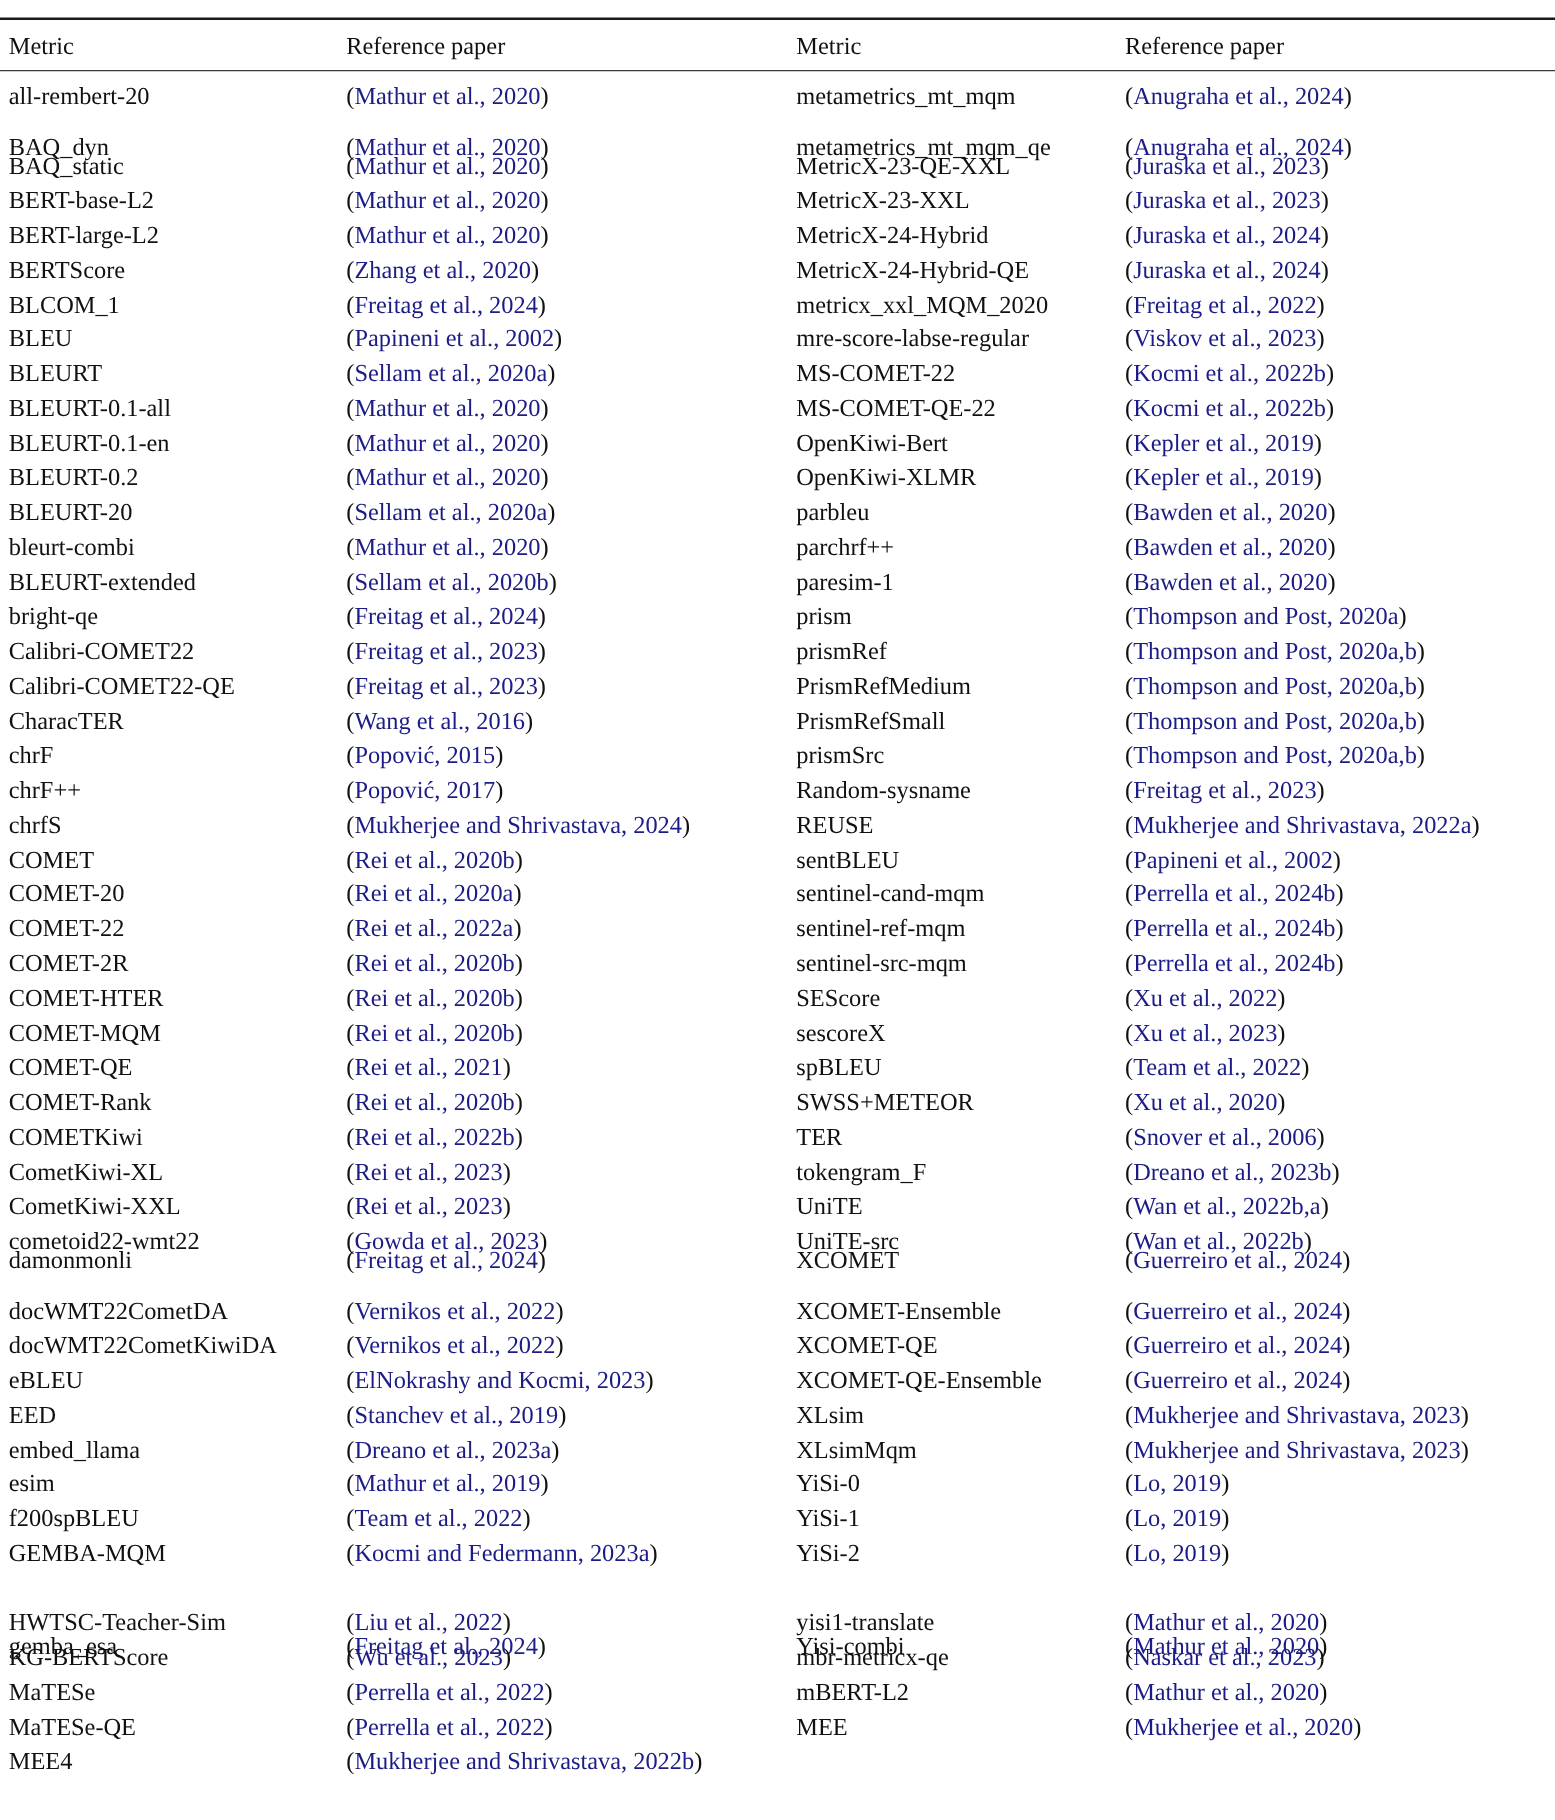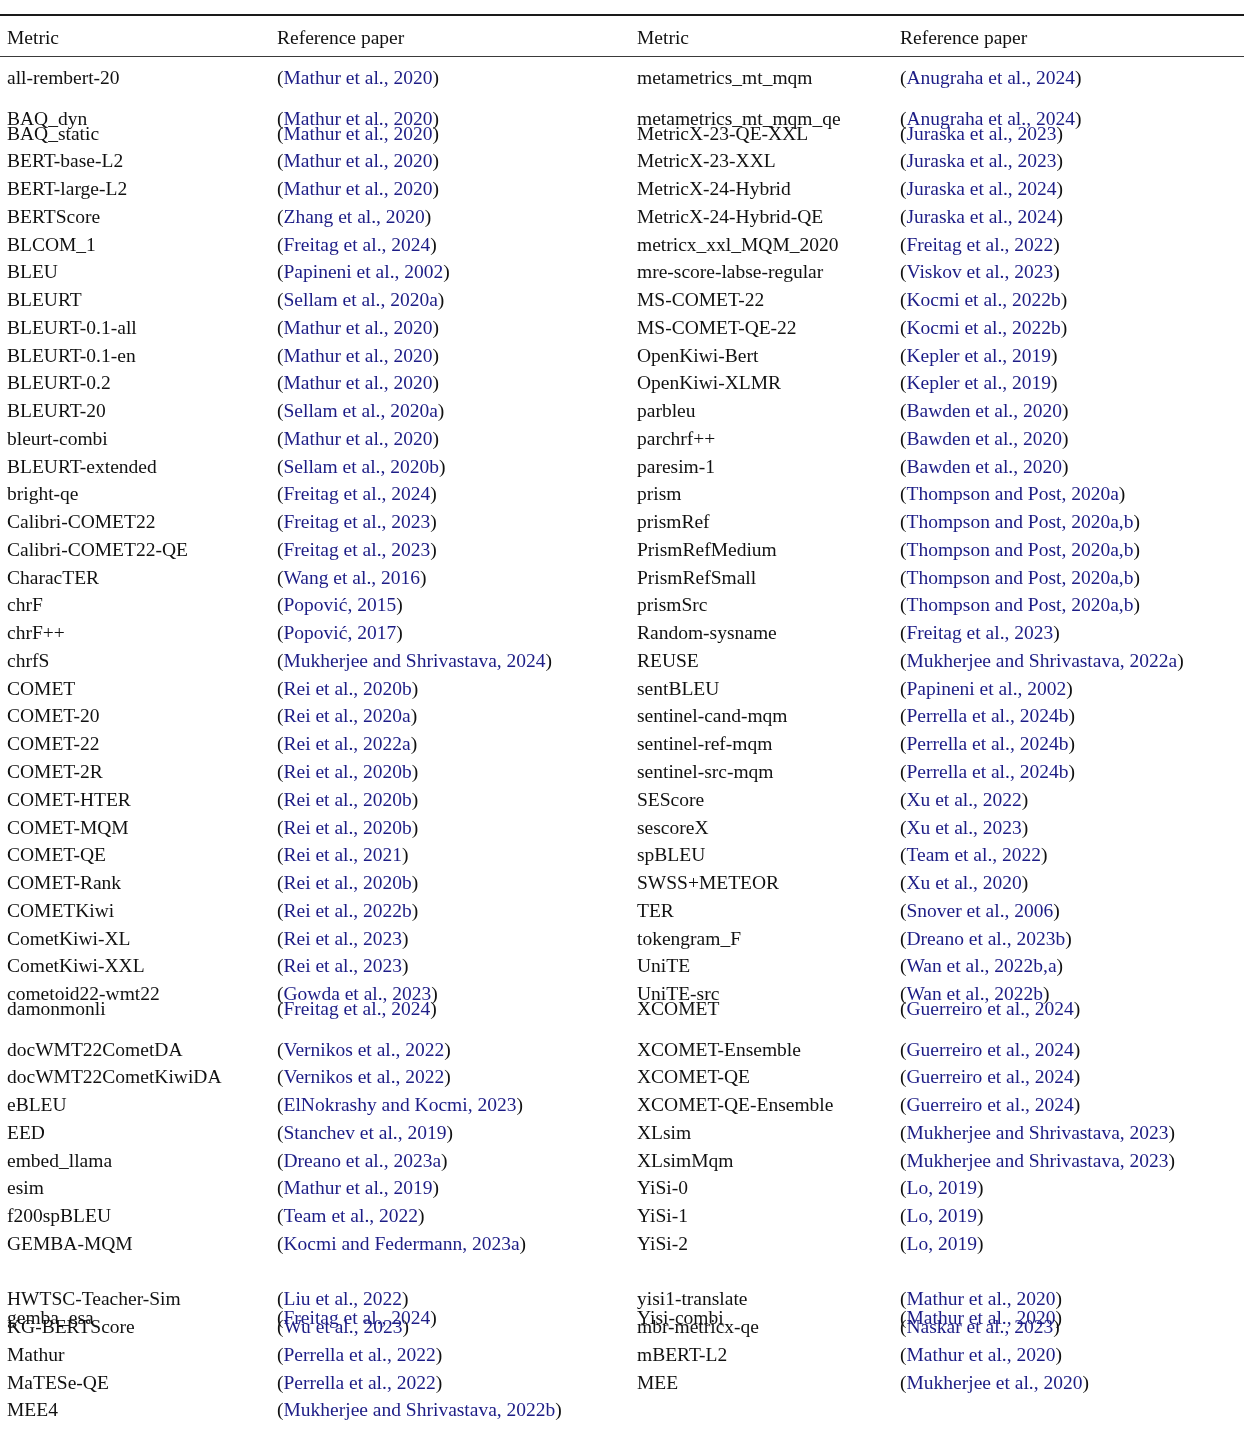--- a/index.html
+++ b/index.html
@@ -339,21 +339,21 @@
         <span class="cell c-metric-r">yisi1-translate</span>
         <span class="cell c-ref-r"><span class="paren">(</span><span class="cite">Mathur et al., 2020</span><span class="paren">)</span></span>
       </div>
       <div class="data-row" style="top: 1313.2px;">
         <span class="cell c-metric-l">KG-BERTScore</span>
         <span class="cell c-ref-l"><span class="paren">(</span><span class="cite">Wu et al., 2023</span><span class="paren">)</span></span>
         <span class="cell c-metric-r">mbr-metricx-qe</span>
         <span class="cell c-ref-r"><span class="paren">(</span><span class="cite">Naskar et al., 2023</span><span class="paren">)</span></span>
       </div>
       <div class="data-row" style="top: 1340.96px;">
-        <span class="cell c-metric-l">Mathur</span>
+        <span class="cell c-metric-l">MaTESe</span>
         <span class="cell c-ref-l"><span class="paren">(</span><span class="cite">Perrella et al., 2022</span><span class="paren">)</span></span>
         <span class="cell c-metric-r">mBERT-L2</span>
         <span class="cell c-ref-r"><span class="paren">(</span><span class="cite">Mathur et al., 2020</span><span class="paren">)</span></span>
       </div>
       <div class="data-row" style="top: 1368.72px;">
         <span class="cell c-metric-l">MaTESe-QE</span>
         <span class="cell c-ref-l"><span class="paren">(</span><span class="cite">Perrella et al., 2022</span><span class="paren">)</span></span>
         <span class="cell c-metric-r">MEE</span>
         <span class="cell c-ref-r"><span class="paren">(</span><span class="cite">Mukherjee et al., 2020</span><span class="paren">)</span></span>
       </div>

